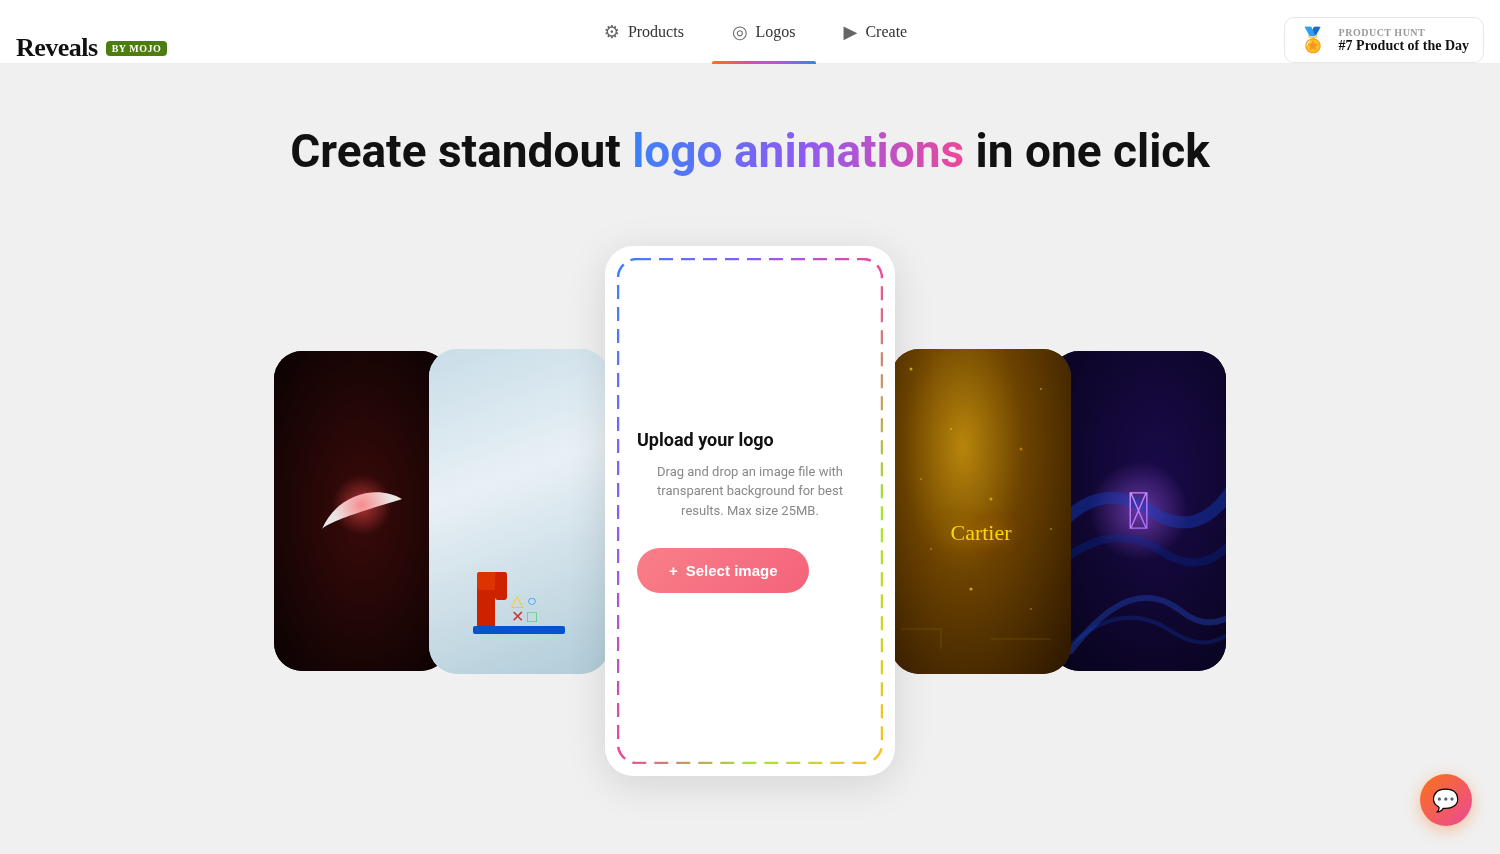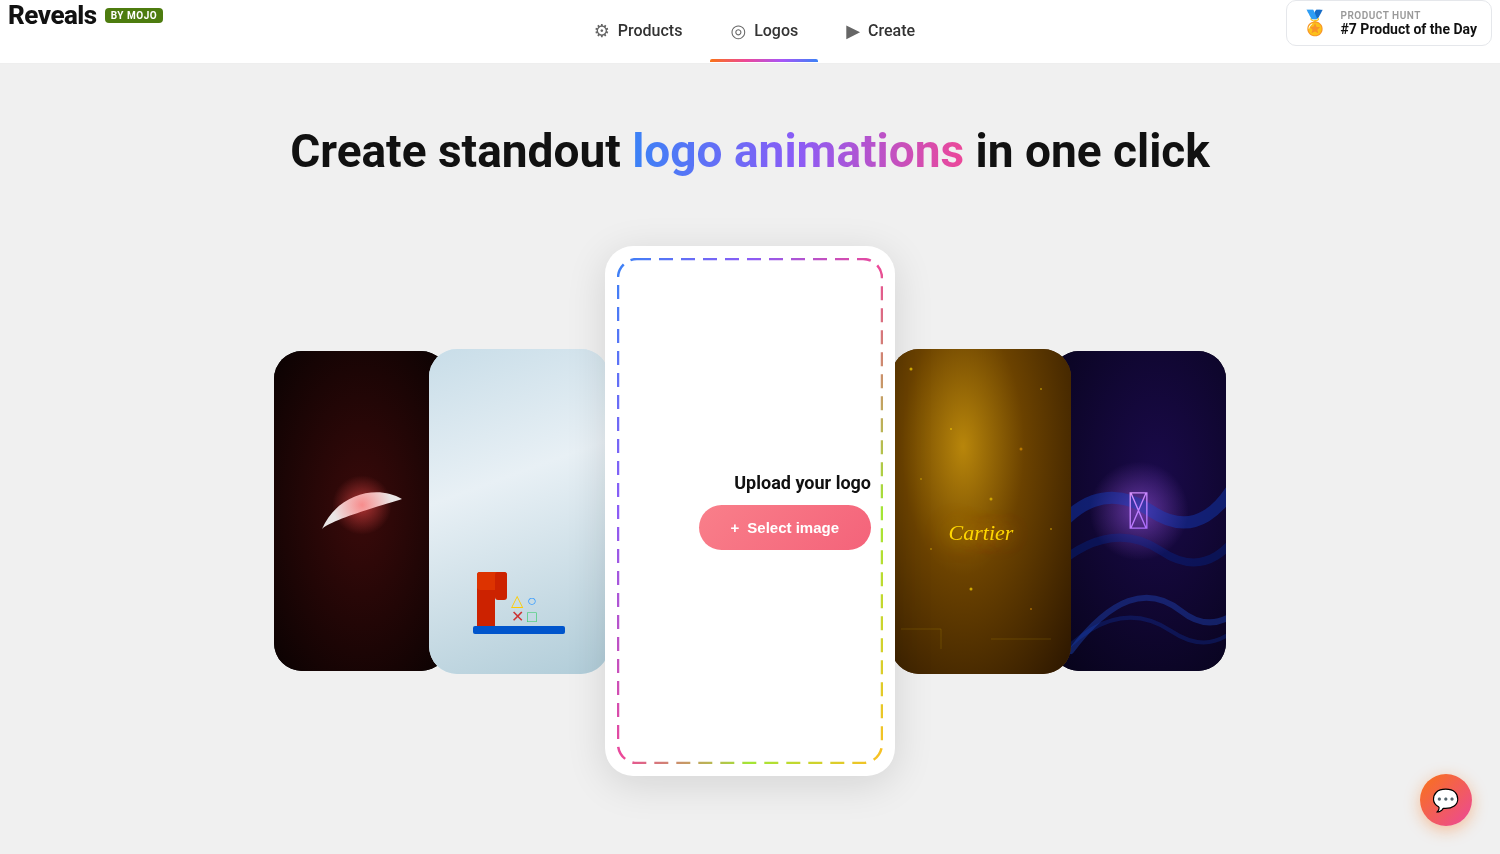--- a/index.html
+++ b/index.html
@@ -7,26 +7,27 @@
       font-family: -apple-system, BlinkMacSystemFont, 'Segoe UI', Roboto, sans-serif;
       background: #f0f0f0;
       width: 1500px;
       min-height: 854px;
       overflow-x: hidden;
     }
 
     
     .navbar {
       display: flex;
-      align-items: flex-start;
+      align-items: flex-end;
       background: #fff;
-      padding: 0 8px;
+      padding: 0 16px;
       height: 64px;
       border-bottom: 1px solid #eee;
       position: relative;
+      font-family: Liberation Serif, serif;
     }
     .logo-area {
       display: flex;
       align-items: center;
       gap: 8px;
       margin-right: 60px;
     }
     .logo-text {
       font-size: 26px;
       font-weight: 800;
@@ -186,23 +187,23 @@
     
     .upload-card {
       width: 290px;
       min-height: 530px;
       background: #fff;
       border-radius: 28px;
       z-index: 10;
       position: relative;
       display: flex;
       flex-direction: column;
-      align-items: flex-end;
-      justify-content: center;
-      padding: 40px 24px;
+      align-items: flex-start;
+      justify-content: center;
+      padding: 40px 32px;
       box-shadow: 0 8px 40px rgba(0,0,0,0.12);
     }
 
     
     .upload-card::before {
       content: '';
       position: absolute;
       inset: 12px;
       border-radius: 20px;
       background: transparent;
@@ -291,21 +292,20 @@
       background: radial-gradient(ellipse at 40% 30%, #b8860b 0%, #6b4200 40%, #2a1500 100%);
       display: flex;
       align-items: center;
       justify-content: center;
       position: relative;
       overflow: hidden;
     }
     .cartier-text {
       font-family: Georgia, 'Times New Roman', serif;
       font-size: 22px;
-      font-style: italic;
       color: #ffd700;
       text-shadow: 0 0 20px rgba(255,200,0,0.8), 0 0 40px rgba(255,150,0,0.4);
       font-weight: 400;
       margin-top: 44px;
     }
 
     
     .apple-card-inner {
       width: 100%;
       height: 100%;
@@ -464,20 +464,21 @@
               <stop offset="25%" stop-color="#8b5cf6"></stop>
               <stop offset="50%" stop-color="#ec4899"></stop>
               <stop offset="75%" stop-color="#a3e635"></stop>
               <stop offset="100%" stop-color="#fbbf24"></stop>
             </linearGradient>
           </defs>
         </svg>
       </div>
 
       <div class="upload-title">Upload your logo</div>
+      <div class="upload-desc">Drag and drop an image file with transparent background for best results. Max size 25MB.</div>
       <button class="select-image-btn">
         <span>+</span>
         <span>Select image</span>
       </button>
     </div>
 
     <div class="right-phones">
 
       <div class="phone-card phone-card-right1">
         <div class="cartier-card-inner">

